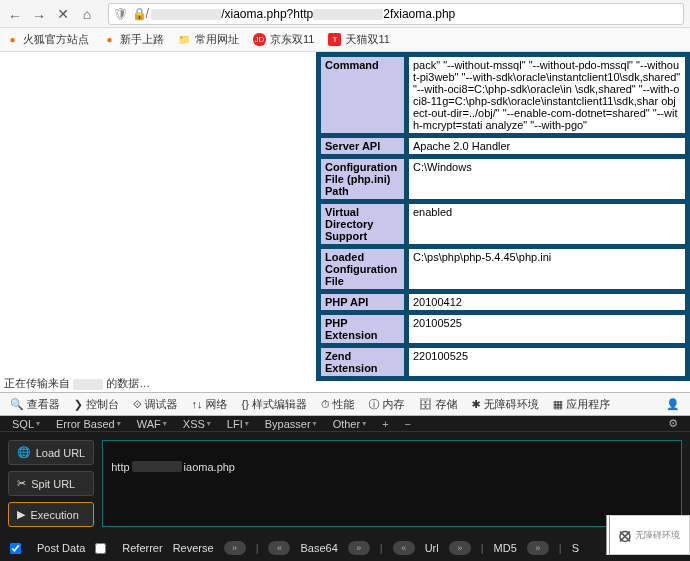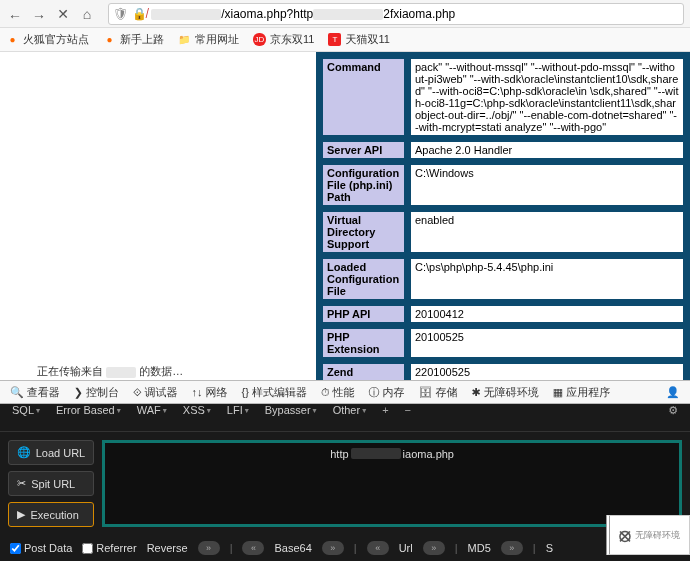--- a/index.html
+++ b/index.html
@@ -22,51 +22,51 @@
 .bm-icon.jd { background:#e22; color:#fff; font-size:8px; border-radius:6px; }
 .bm-icon.tmall { background:#e22; color:#fff; font-size:8px; border-radius:2px; }
 
 
 .content-area { flex: 1; display: flex; overflow: hidden; position:relative; }
 .left-pane { width: 316px; background: #fff; }
 .right-pane { flex: 1; overflow: auto; }
 
 
 .php-table { border-collapse: collapse; width: 100%; font-size: 11px; }
-.php-table td { border: 7px solid #0c4a6e; padding: 2px 4px; vertical-align: top; }
+.php-table td { border: 5px solid #0c4a6e; padding: 2px 4px; vertical-align: top; }
 .php-table td.label { background: #c8c6ea; font-weight: bold; width: 88px; }
 .php-table td.value { background: #fff; word-break: break-all; }
 
 
-.loading-msg { position: absolute; bottom: 0; left: 0; font-size: 11px; color: #333; background: #fff; padding:1px 4px;margin-left:33px; }
+.loading-msg { position: absolute; bottom: 0; left: 0; font-size: 11px; color: #333; background: #fff; padding:1px 4px; }
 
 
 .dev-tabs { display: flex; align-items: center; height: 24px; border-top: 1px solid #bbb; border-bottom: 1px solid #bbb; background: #f7f7f7; font-size: 11px; gap: 2px; padding: 0 4px; }
 .dev-tab { display: flex; align-items: center; gap: 3px; padding: 0 6px; color: #333; cursor: pointer; }
 .dev-tab.active { color: #1a5dbb; font-weight:bold; }
 .dev-tab .ti { font-size:11px; }
 .dev-right { margin-left: auto; display:flex; align-items:center; gap:4px;}
 
 
 .hackbar { background: #1a1a1a; color: #ddd; font-size: 11px; flex: 0 0 auto; }
-.hb-row1 { display: flex; align-items: flex-start; height: 28px; padding: 0 12px; gap: 16px; border-bottom: 1px solid #333; }
+.hb-row1 { display: flex; align-items: center; height: 16px; padding: 0 12px; gap: 16px; border-bottom: 1px solid #333; }
 .hb-menu { display: flex; align-items: center; gap: 2px; cursor: pointer; color:#ccc; }
 .hb-menu .dd { font-size:8px; opacity:0.6; }
 .hb-plus, .hb-dash, .hb-gear { color:#aaa; cursor:pointer; }
 
 .hb-main { display: flex; padding: 8px; gap: 8px; }
 .hb-left-btns { display: flex; flex-direction: column; gap: 6px; }
 .hb-btn { background: #2a2a2a; border: 1px solid #444; border-radius: 3px; padding: 5px 8px; display: flex; align-items: center; gap: 5px; cursor: pointer; font-size:11px; color:#ddd;}
 .hb-btn.active { border-color: #d68a00; }
 .hb-btn .bi { font-size:11px; }
-.hb-url-box { flex: 1; background: #0f0f0f; border: 3px solid #0f766e; min-height: 54px; padding: 5px 8px; color:#ddd; display:flex; align-items:flex-start;justify-content:center; }
+.hb-url-box { flex: 1; background: #0f0f0f; border: 1px solid #0f766e; min-height: 54px; padding: 20px 8px; color:#ddd; display:flex; align-items:flex-start; }
 .hb-url-box .u-blur { background:#333; color:#333; display:inline-block; height:11px; width:50px; border-radius:2px; margin:0 2px;}
 
 .hb-bottom { display: flex; align-items: center; height: 26px; padding: 0 10px; gap: 10px; font-size:11px; white-space:nowrap; overflow:hidden;}
-.hb-check { display:flex; align-items:center; gap:3px; }
+.hb-check { display:flex; align-items:center; gap:16px; }
 .hb-check input { width:11px; height:11px; }
 .hb-op { color:#ddd; }
 .hb-arrow { width:22px; height:14px; background:#444; border-radius:7px; display:inline-flex; align-items:center; justify-content:center; color:#aaa; font-size:9px;}
 .hb-sep { color:#666; }
 
 
 .watermark { position: fixed; right: 0; bottom: 6px; width: 84px; height: 40px; background: #fff; border:1px solid #ccc; border-left:4px double #999; display:flex; align-items:center; justify-content:center; font-size:9px; color:#888; }
 .watermark .wm-inner{ display:flex; align-items:center; gap:4px;}
 .watermark .wm-x{ font-size:18px; font-weight:bold; color:#555;}
 </style>

